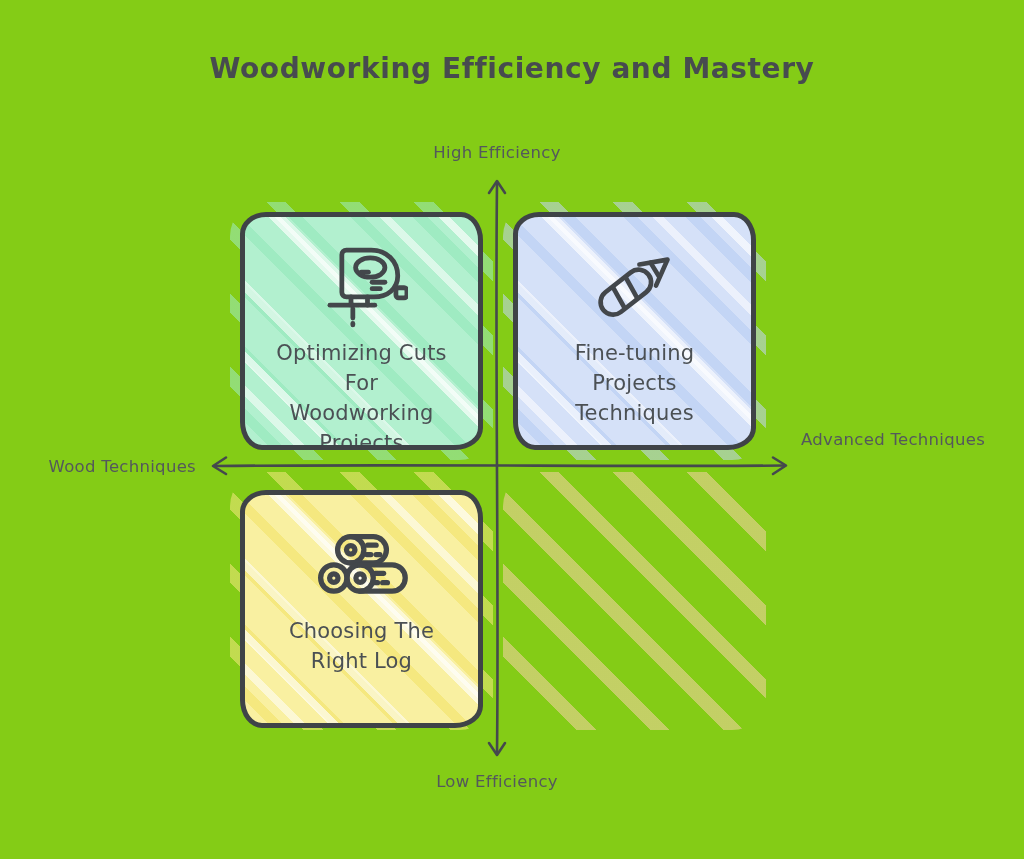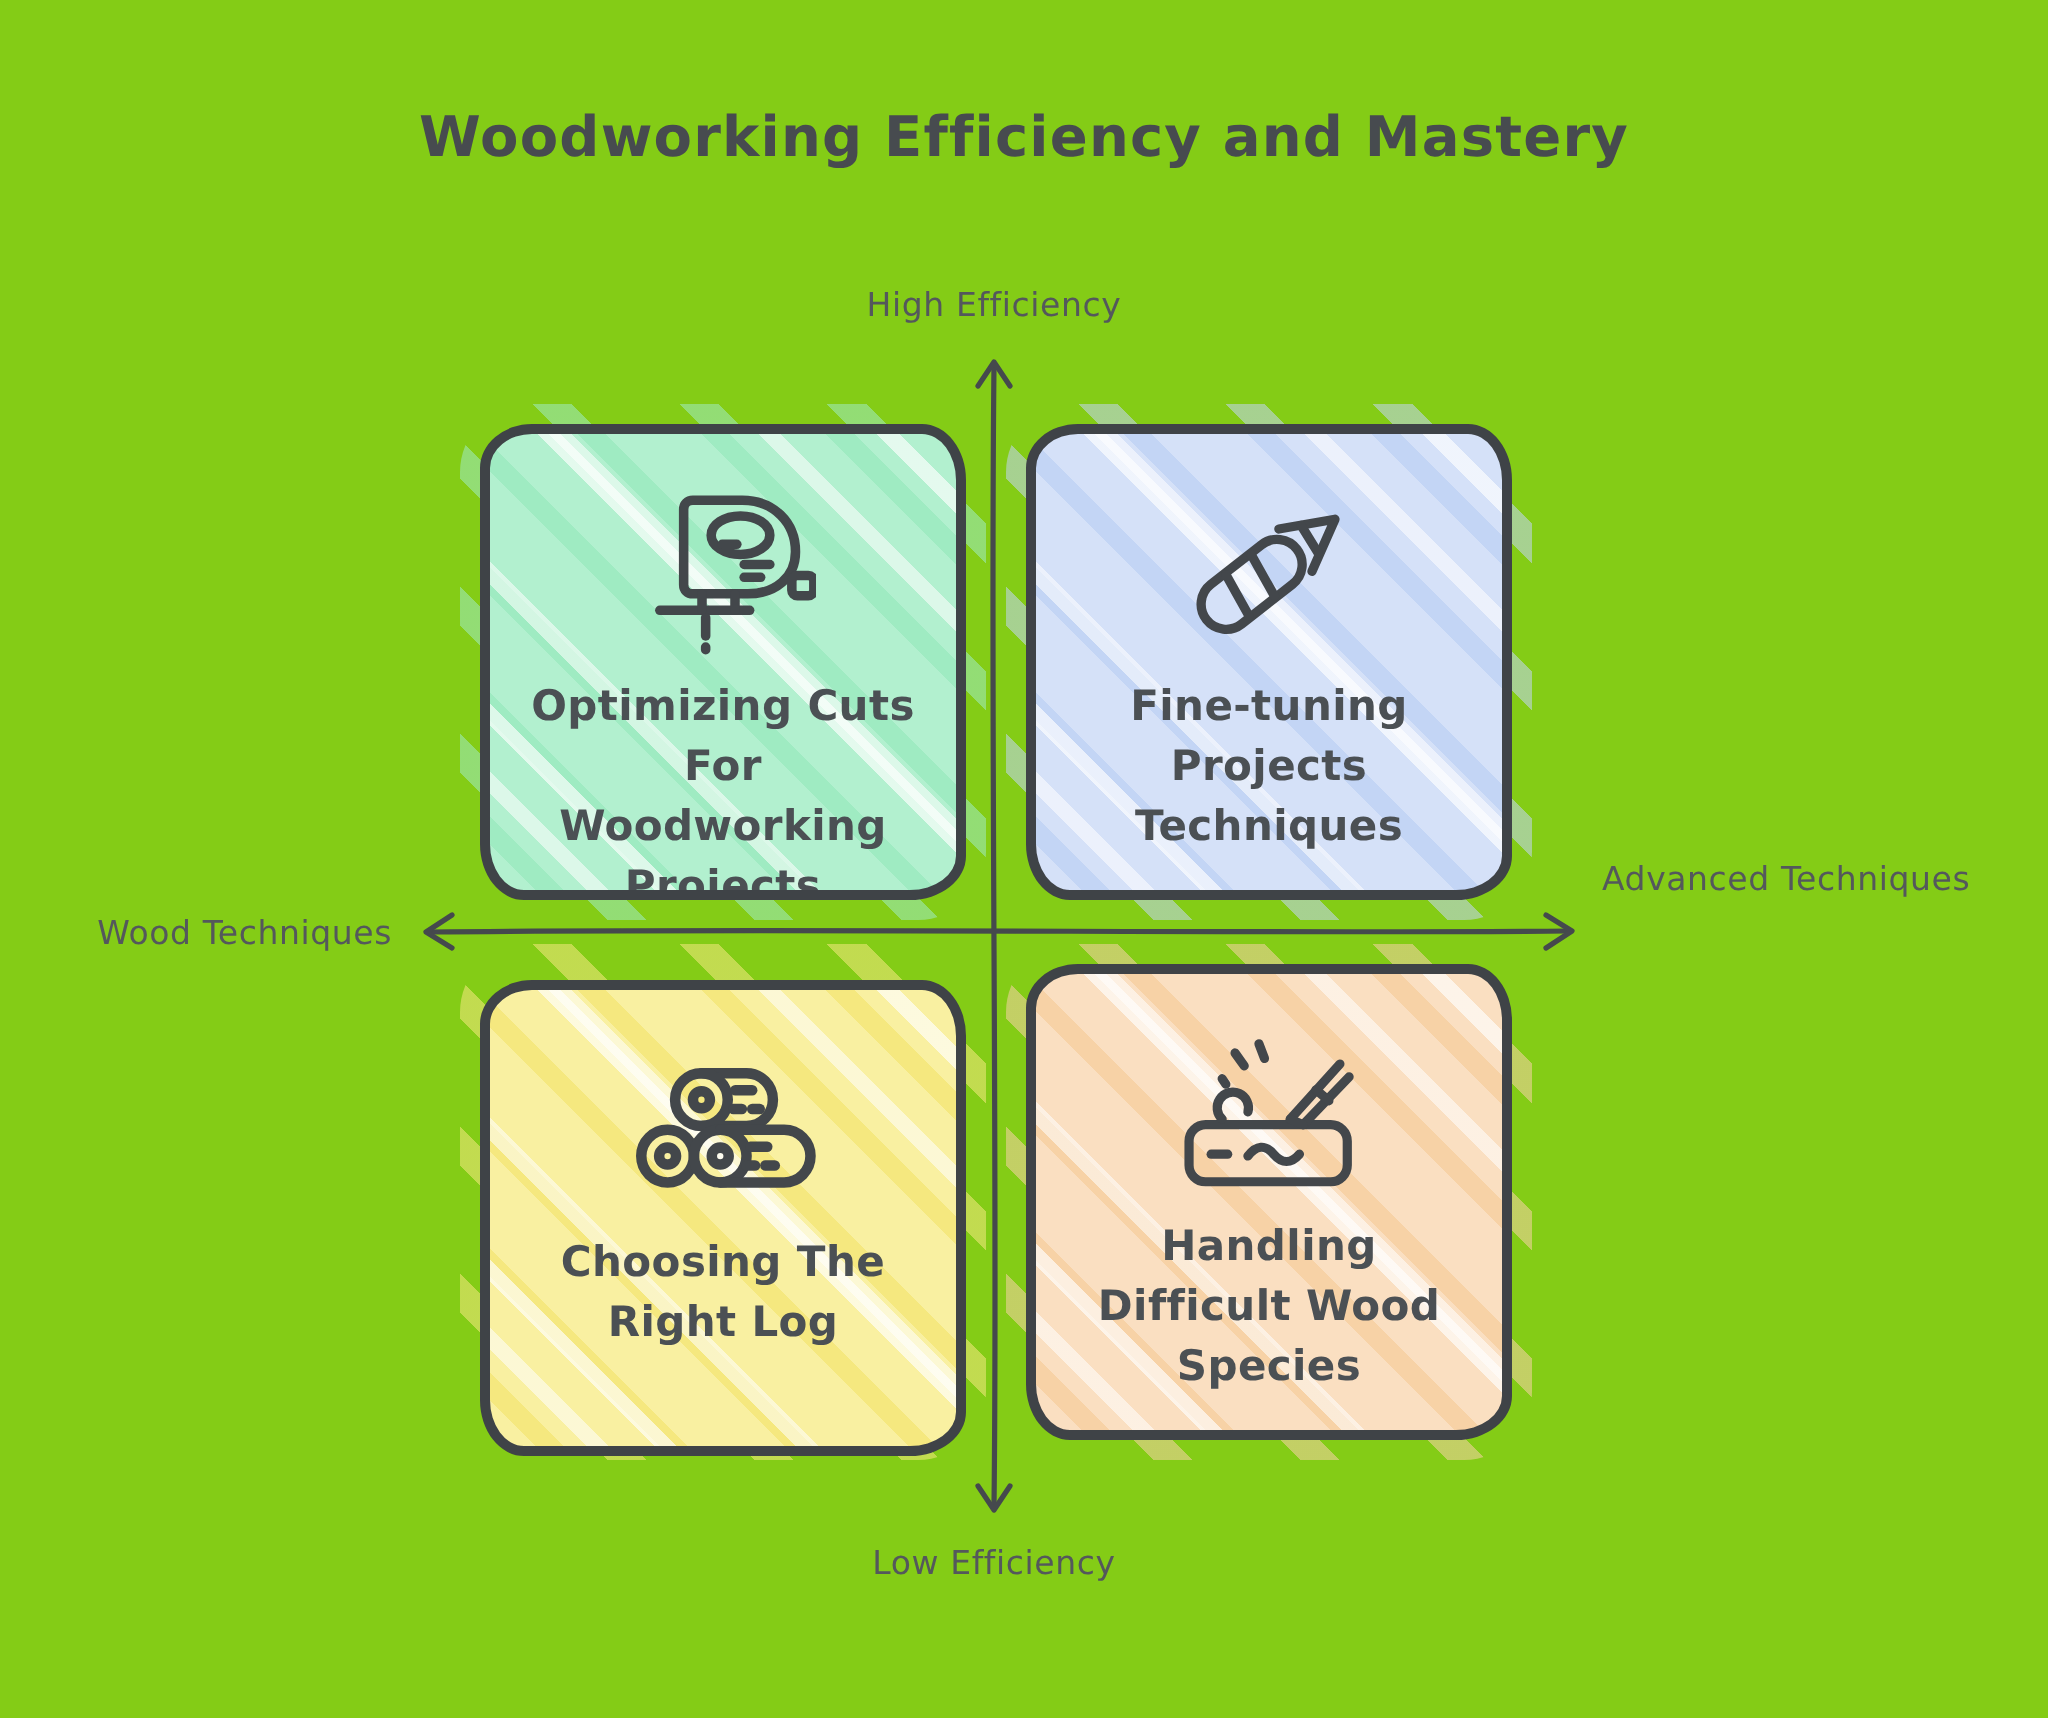--- a/index.html
+++ b/index.html
@@ -32,21 +32,20 @@
     position: absolute;
     width: 243px; height: 238px;
     box-sizing: border-box;
     border: 5px solid #3f4347;
     border-radius: 26px 22px 28px 22px / 22px 28px 22px 28px;
     overflow: hidden;
     z-index: 2;
     background:
       repeating-linear-gradient(45deg, rgba(255,255,255,0) 0 34px, rgba(255,255,255,0.55) 34px 42px, rgba(255,255,255,0) 42px 74px),
       repeating-linear-gradient(45deg, var(--qc1) 0 16px, var(--qc2) 16px 26px, var(--qc1) 26px 44px);
-    font-weight: bold;
   }
   .quad::after { 
     content: ""; position: absolute; inset: 0;
     background: repeating-linear-gradient(45deg, transparent 0 58px, rgba(255,255,255,0.65) 58px 66px, transparent 66px 120px);
   }
   .halo { 
     position: absolute;
     width: 263px; height: 258px;
     z-index: 1;
     border-radius: 34px;
@@ -164,36 +163,14 @@
           <path d="M64,47 h9"></path>
           <path d="M62,57 h4.5"></path>
           <path d="M72,57 h5"></path>
         </g>
       </svg>
     </div>
     <div class="q-label">Choosing The
 Right Log</div>
   </div>
 
-  <div class="quad q-br" style="--qc1: #fadfc1; --qc2: #f7d2a6;">
-    <div class="q-icon">
-      <svg width="92" height="84" viewBox="0 0 100 90">
-        <g class="ico" stroke-width="5">
-          <rect x="6" y="53" width="86" height="31" rx="9"></rect>
-          <path d="M18,69 h9"></path>
-          <path d="M38,70 q7,-9 14,-1 q7,8 14,0"></path>
-          <path d="M61,50 L88,20"></path>
-          <path d="M68,53 L93,27"></path>
-          <path d="M61,50 L68,53"></path>
-          <path d="M75,34 L82,40"></path>
-          <path d="M24,50 A8.5,8.5 0 1 1 38,46"></path>
-          <path d="M47,17 l-3,-8"></path>
-          <path d="M36,21 l-5,-7"></path>
-          <path d="M26,31 l-2,-3"></path>
-        </g>
-      </svg>
-    </div>
-    <div class="q-label">Handling
-Difficult Wood
-Species</div>
-  </div>
 
 </div>
 
 </body></html>

